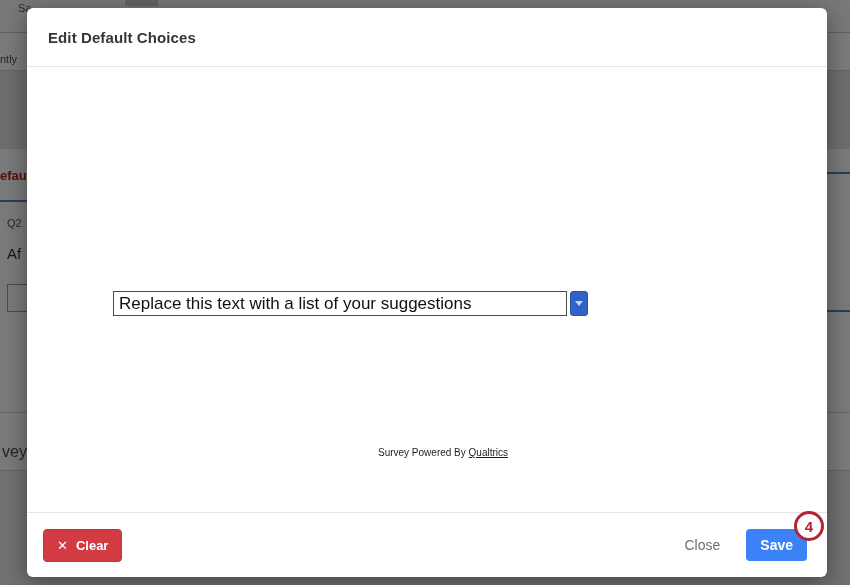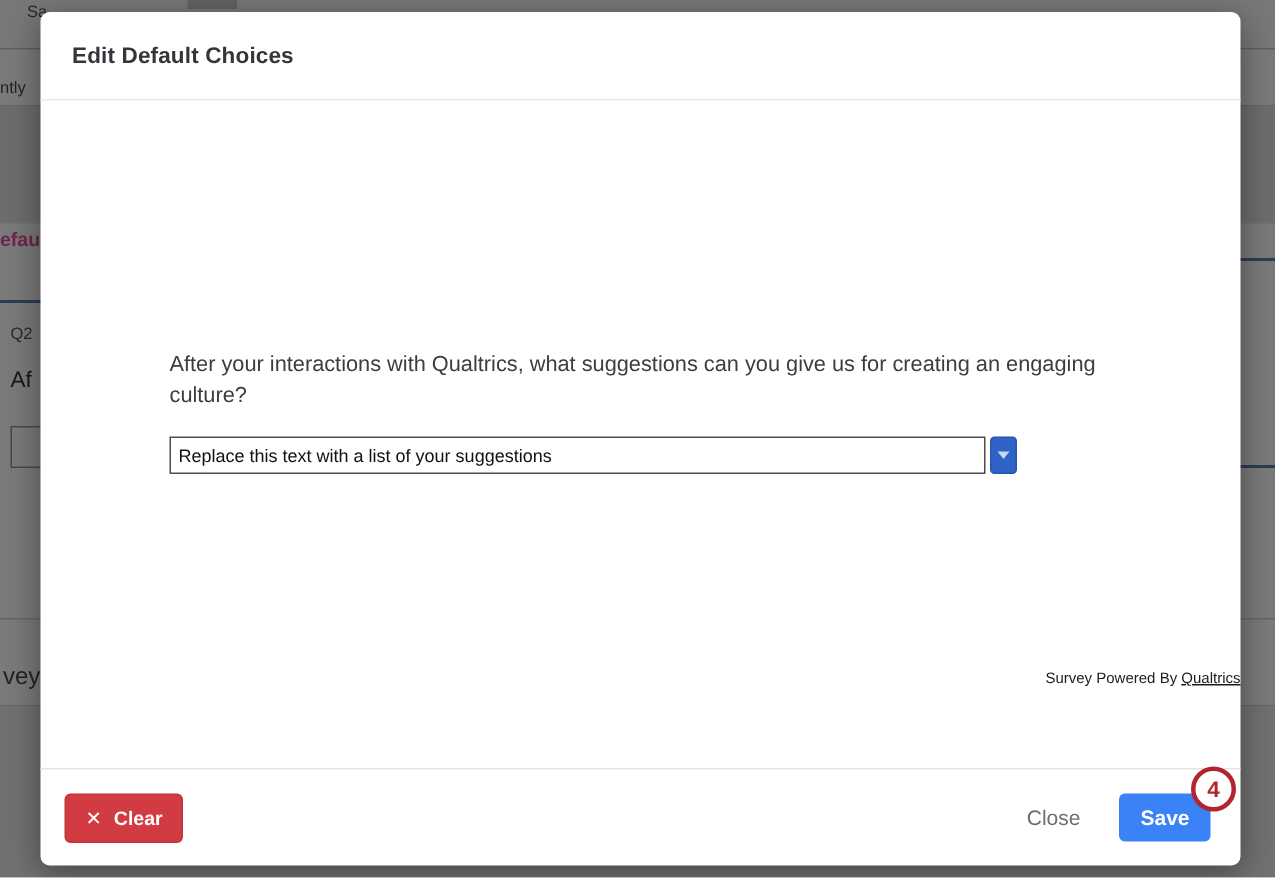--- a/index.html
+++ b/index.html
@@ -9,21 +9,21 @@
 
   
   .bg { position:absolute; inset:0; background:#ffffff; z-index:0; }
   .bg-topbar { position:absolute; left:0; top:0; width:850px; height:33px; background:#fbfbfb; border-bottom:1px solid #c9c9c9; }
   .bg-frag { position:absolute; color:#4a4a4a; white-space:nowrap; }
   .bg-frag-sa   { left:18px; top:2px;  font-size:11px; color:#555; }
   .bg-btn-frag  { position:absolute; left:125px; top:0; width:33px; height:6px; background:#cfcfcf; }
   .bg-frag-ntly { left:0;    top:53px; font-size:11px; }
   .bg-line-70   { position:absolute; left:0; top:70px; width:850px; border-top:1px solid #cfcfcf; }
   .bg-panel     { position:absolute; left:0; top:71px; width:850px; height:78px; background:#e3e3e3; }
-  .bg-frag-efau { left:0;    top:152px; font-size:13px; font-weight:600; color:#ec4899; }
+  .bg-frag-efau { left:0;    top:168px; font-size:13px; font-weight:600; color:#b91c1c; }
   .bg-blueline-l  { position:absolute; left:0;   top:200px; width:30px;  border-top:2px solid #5a82b4; }
   .bg-blueline-r1 { position:absolute; left:824px; top:172px; width:26px; border-top:2px solid #5a82b4; }
   .bg-blueline-r2 { position:absolute; left:824px; top:310px; width:26px; border-top:2px solid #5a82b4; }
   .bg-frag-q2   { left:7px;  top:217px; font-size:11px; color:#555; }
   .bg-frag-af   { left:7px;  top:245px; font-size:15px; color:#333; }
   .bg-input-frag { position:absolute; left:7px; top:284px; width:34px; height:28px; background:#fff; border:1px solid #999; }
   .bg-line-412  { position:absolute; left:0; top:412px; width:850px; border-top:1px solid #d6d6d6; }
   .bg-frag-vey  { left:2px;  top:443px; font-size:16px; }
   .bg-line-470  { position:absolute; left:0; top:470px; width:850px; border-top:1px solid #cfcfcf; }
   .bg-panel2    { position:absolute; left:0; top:471px; width:850px; height:114px; background:#ededed; }
@@ -35,28 +35,28 @@
            border-radius:6px; box-shadow:0 5px 22px rgba(0,0,0,0.4); z-index:2;
            display:flex; flex-direction:column; }
   .modal-header { height:59px; flex:0 0 59px; display:flex; align-items:center;
                   padding-left:21px; border-bottom:1px solid #e8e8e8;text-align:right; }
   .modal-title { font-size:15px; font-weight:700; color:#35363a; letter-spacing:0.1px; }
 
   .modal-body { position:relative; flex:1 1 auto; }
   .question { position:absolute; left:86px; top:166px; width:618px;
               font-size:14.5px; line-height:21px; color:#3d3d3d; }
   .answer-row { position:absolute; left:86px; top:224px; display:flex; align-items:stretch; }
-  .answer-input { width:544px; height:25px; border:1px solid #4d4d4d; border-radius:0;
+  .answer-input { width:454px; height:25px; border:1px solid #4d4d4d; border-radius:0;
                   font-family:"Liberation Sans","DejaVu Sans",sans-serif;
-                  font-size:12px; color:#111; padding:0 5px; background:#fff; outline:none; }
+                  font-size:17px; color:#111; padding:0 5px; background:#fff; outline:none; }
   .dd-button { width:18px; height:25px; margin-left:3px; background:#2f63c8; border:1px solid #2a55ad;
                border-radius:3px; cursor:pointer; display:flex; align-items:center; justify-content:center; padding:0; }
   .caret { width:0; height:0; border-left:4px solid transparent; border-right:4px solid transparent;
            border-top:5px solid #c7d7f2; }
-  .powered { position:absolute; left:0; right:0; top:380px; text-align:right;
+  .powered { position:absolute; left:0; right:0; top:380px; text-align:center;
              font-size:10px; color:#1d1d1d;margin-left:32px; }
   .powered a { color:#1d1d1d; text-decoration:underline; cursor:pointer; }
 
   .modal-footer { flex:0 0 65px; border-top:1px solid #e4e4e4; display:flex; align-items:center;
                   padding:0 20px 0 16px; }
   .btn-clear { display:inline-flex; align-items:center; gap:8px; background:#d23b41; color:#fff;
                border:1px solid #c23439; border-radius:4px; padding:8px 13px; font-size:13px;
                font-weight:700; font-family:inherit; cursor:pointer; margin-right:auto; }
   .x-ico { font-size:13px; font-weight:700; line-height:1; }
   .btn-close { background:none; border:none; color:#6e6e6e; font-size:14px; font-family:inherit;
@@ -96,21 +96,20 @@
   </div>
 
   <div class="overlay"></div>
 
   <div class="modal">
     <div class="modal-header">
       <div class="modal-title">Edit Default Choices</div>
     </div>
 
     <div class="modal-body">
-      <div class="question">After your interactions with Qualtrics, what suggestions can you give us for creating an engaging culture?</div>
 
       <div class="answer-row">
         <input class="answer-input" type="text" value="Replace this text with a list of your suggestions" style="">
         <button class="dd-button">
           <span class="caret"></span>
         </button>
       </div>
 
       <div class="powered">
         <span>Survey Powered By</span>

